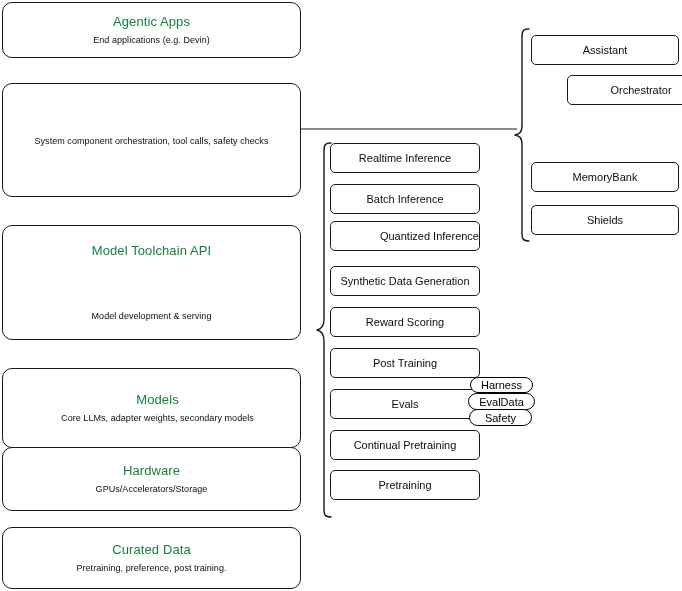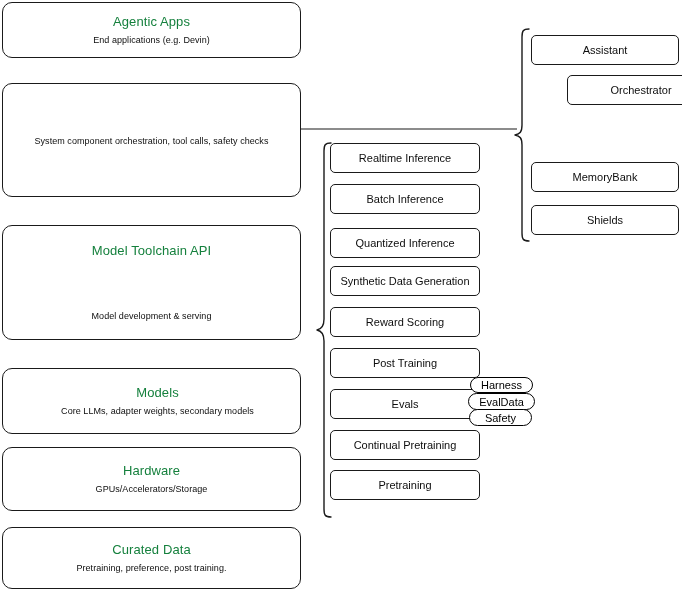--- a/index.html
+++ b/index.html
@@ -98,21 +98,21 @@
 
   <div class="box" style="left:2px; top:83px; width:299px; height:114px;">
     <div class="layer-sub">System component orchestration, tool calls, safety checks</div>
   </div>
 
   <div class="box" style="left:2px; top:225px; width:299px; height:115px;gap:48px;">
     <div class="layer-title">Model Toolchain API</div>
     <div class="layer-sub">Model development &amp; serving</div>
   </div>
 
-  <div class="box" style="left:2px; top:368px; width:299px; height:66px;padding-left:12px;">
+  <div class="box" style="left:2px; top:368px; width:299px; height:80px;padding-left:12px;">
     <div class="layer-title">Models</div>
     <div class="layer-sub">Core LLMs, adapter weights, secondary models</div>
   </div>
 
   <div class="box" style="left:2px; top:447px; width:299px; height:64px;">
     <div class="layer-title">Hardware</div>
     <div class="layer-sub">GPUs/Accelerators/Storage</div>
   </div>
 
   <div class="box" style="left:2px; top:527px; width:299px; height:62px;">
@@ -131,21 +131,21 @@
       <path d="M15,1 C9,1 8,3 8,9 L8,177 C8,184 6,187 1,188 C6,189 8,192 8,199 L8,367 C8,373 9,375 15,375" fill="none" stroke="#1a1a1a" stroke-width="1.4" stroke-linecap="round" stroke-linejoin="round"></path>
     </svg>
   </div>
 
   <div class="chip" style="left:330px; top:143px; width:150px; height:30px;">
     <span>Realtime Inference</span>
   </div>
   <div class="chip" style="left:330px; top:184px; width:150px; height:30px;">
     <span>Batch Inference</span>
   </div>
-  <div class="chip" style="left:330px; top:228px; width:150px; height:30px;">
+  <div class="chip" style="left:330px; top:221px; width:150px; height:30px;justify-content:flex-end;">
     <span>Quantized Inference</span>
   </div>
   <div class="chip" style="left:330px; top:307px; width:150px; height:30px;">
     <span>Reward Scoring</span>
   </div>
   <div class="chip" style="left:330px; top:266px; width:150px; height:30px;">
     <span>Synthetic Data Generation</span>
   </div>
   <div class="chip" style="left:330px; top:348px; width:150px; height:30px;">
     <span>Post Training</span>

